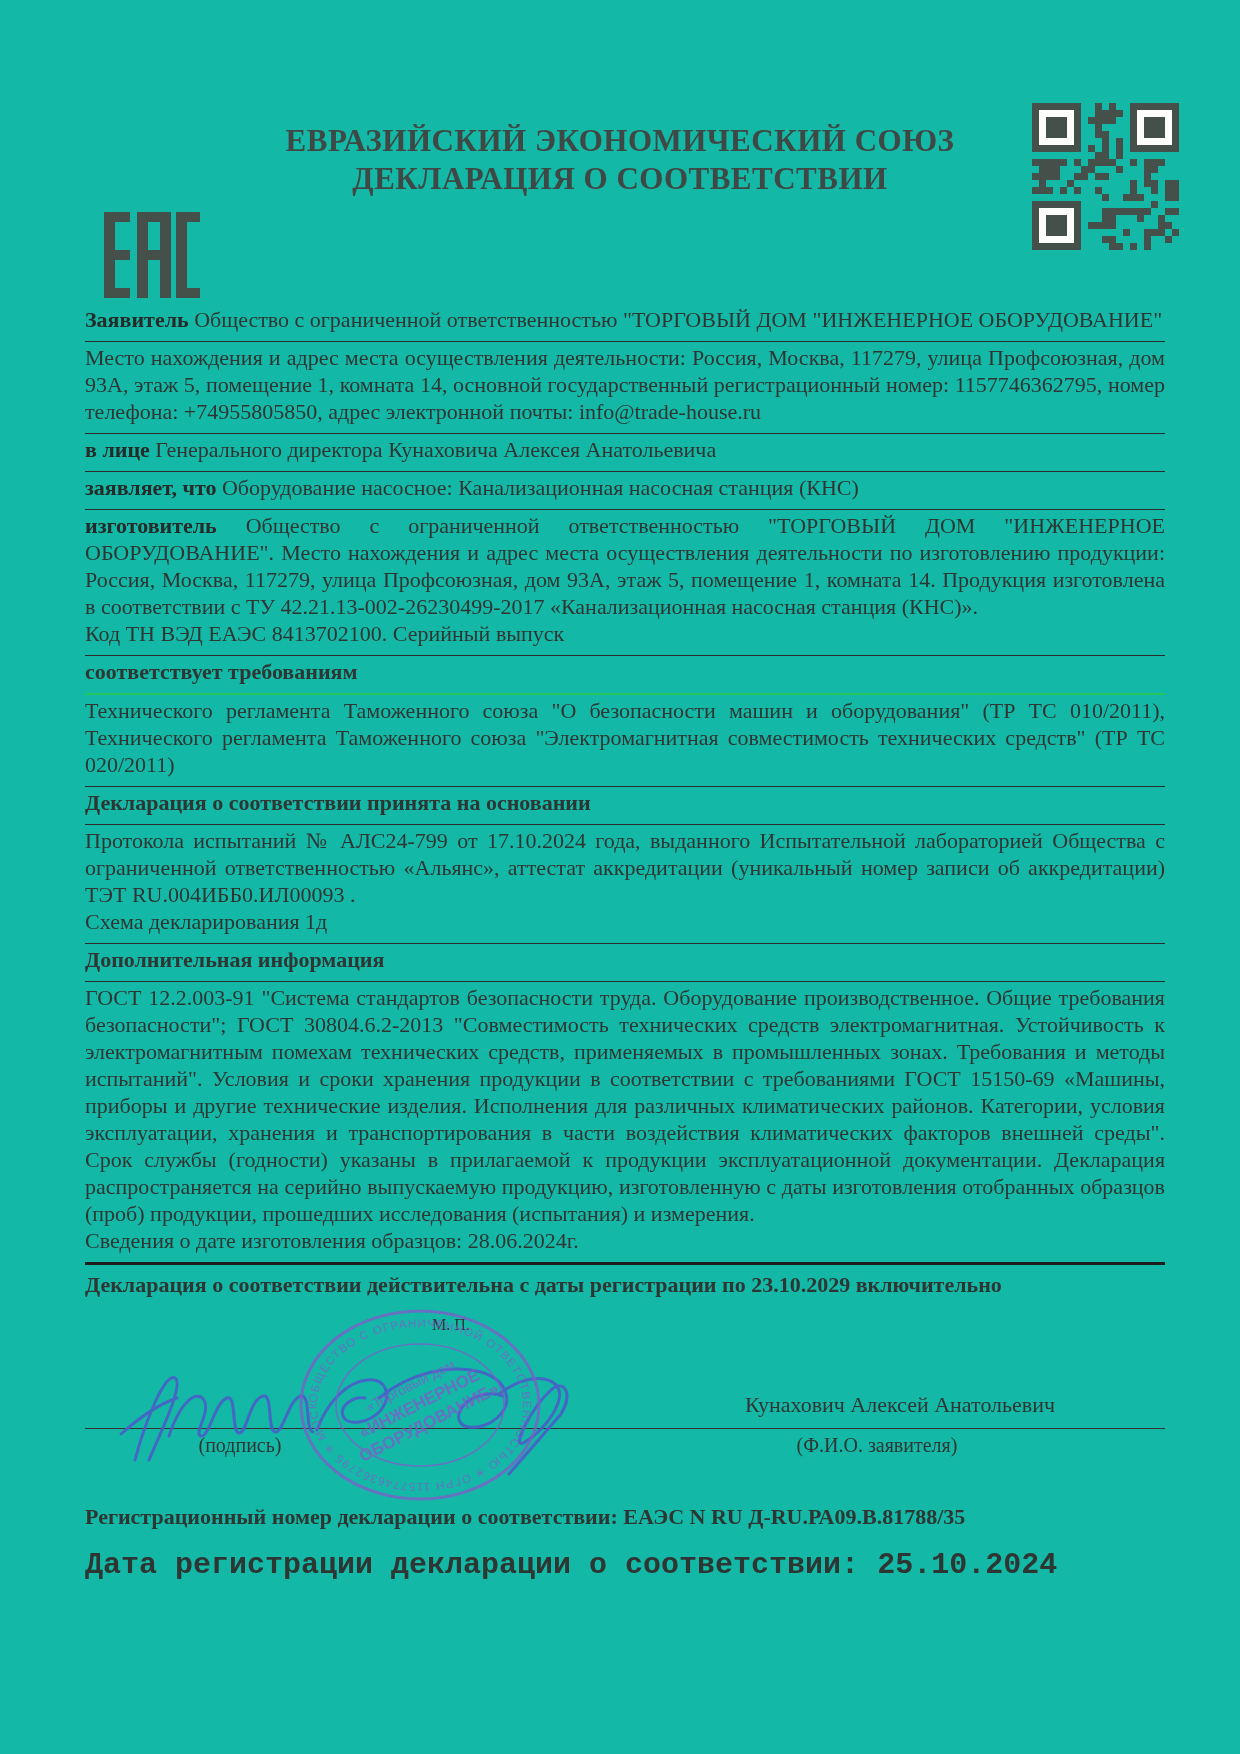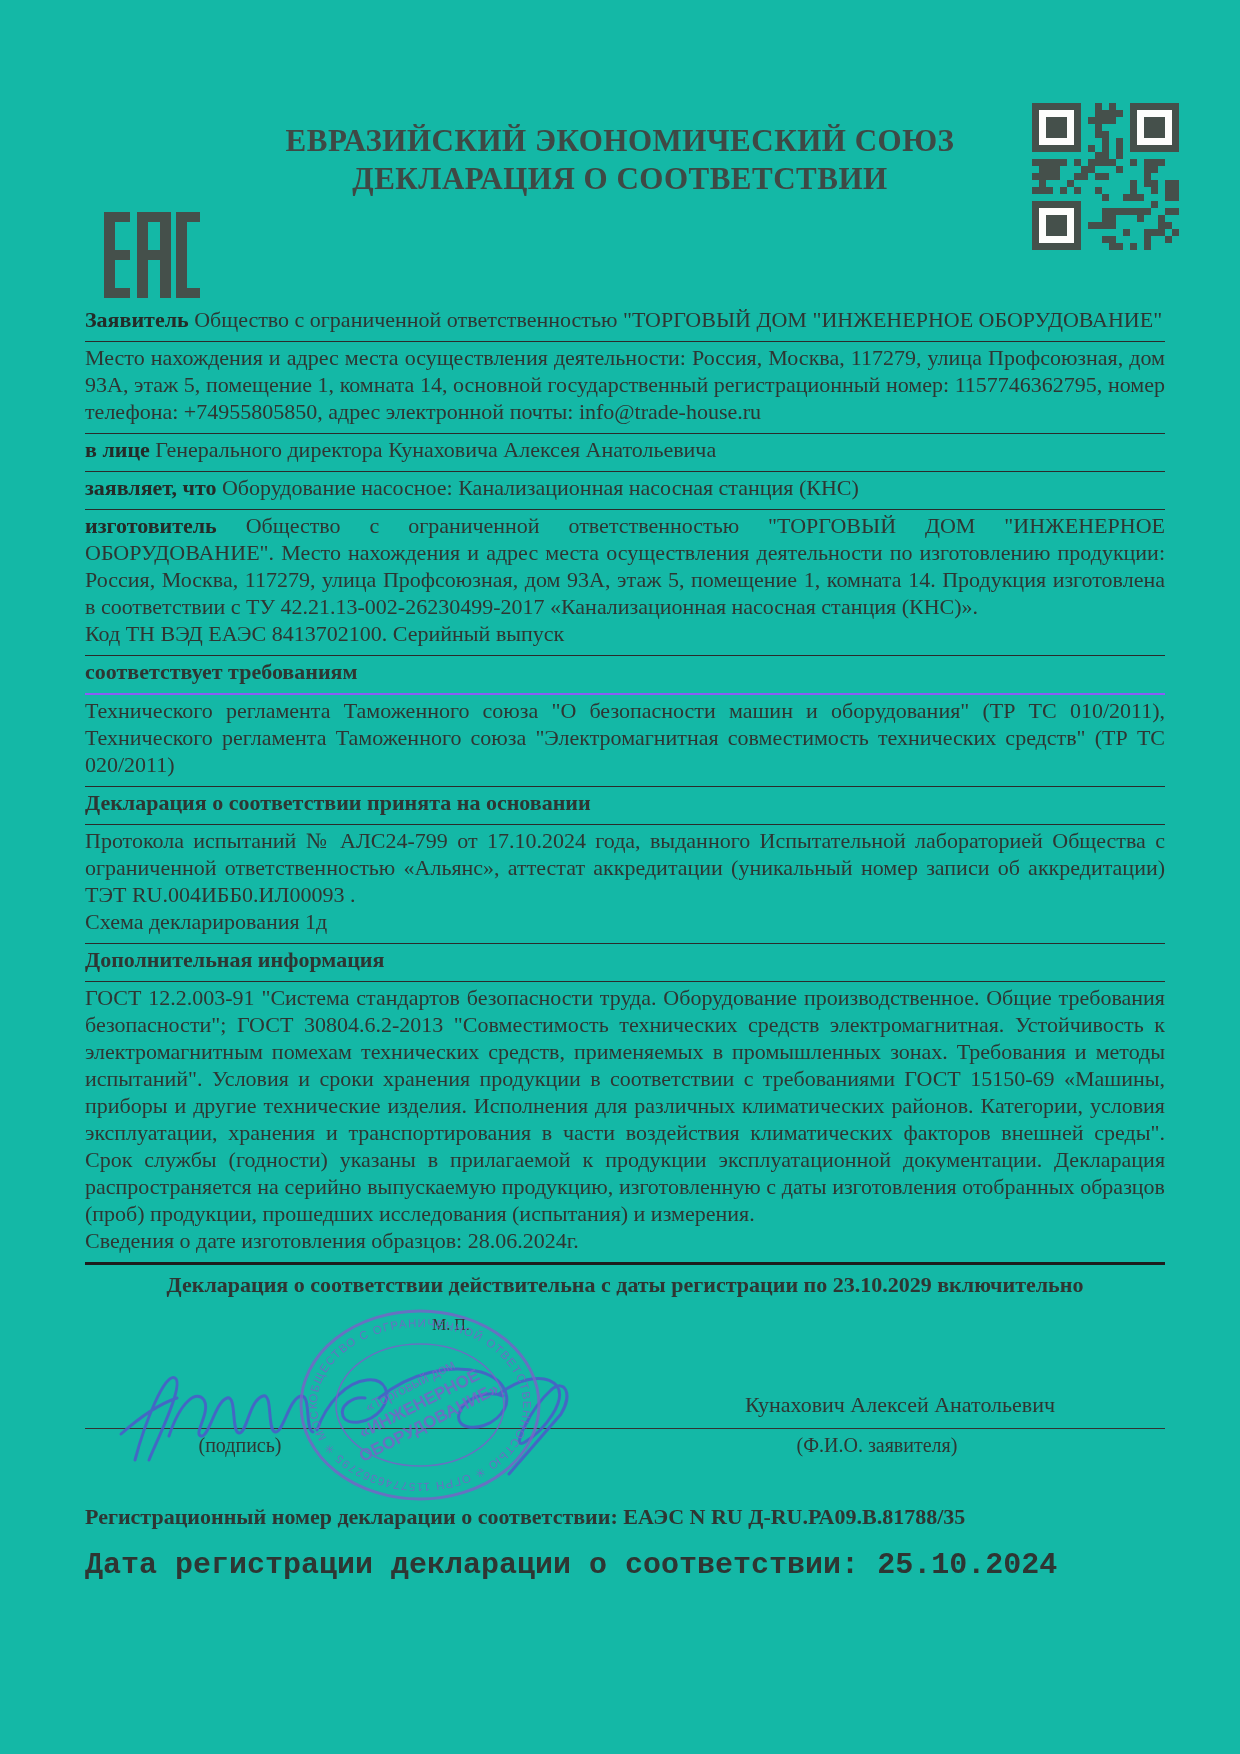--- a/index.html
+++ b/index.html
@@ -10,27 +10,27 @@
     color:#2e3633;
   }
   
   .doc-title{position:absolute;left:170px;top:122px;width:900px;text-align:center;
     font-weight:bold;font-size:31px;line-height:38px;color:#3e4945;letter-spacing:.5px;}
   .eac{position:absolute;left:104px;top:212px;}
   .qr{position:absolute;left:1032px;top:103px;}
   
   .body{position:absolute;left:85px;top:304px;width:1080px;font-size:22px;line-height:27px;}
   .row{padding:2px 0 8px 0;border-bottom:1px solid #2b2b2b;}
-  .row.thick{border-bottom:2px solid #8b5cf6;}
+  .row.thick{border-bottom:2px solid #22c55e;}
   .row.xthick{border-bottom:3px solid #1d1d1d;}
   .row p{margin:0;text-align:justify;}
   .row .line{text-align:left;}
   b.lbl{color:#242b28;}
   .sect{font-weight:bold;}
-  .validity{margin:6px 0 0 0;font-weight:bold;text-align:center;}
+  .validity{margin:6px 0 0 0;font-weight:bold;text-align:left;}
   
   .sig-name{position:absolute;left:640px;top:1392px;width:520px;text-align:center;font-size:22px;font-family:Liberation Serif, serif;}
   .sig-mp{position:absolute;left:432px;top:1316px;font-size:16px;}
   .sig-rule{position:absolute;left:85px;top:1428px;width:1080px;border-top:1.5px solid #333;}
   .cap-sign{position:absolute;left:150px;top:1434px;width:180px;text-align:center;font-size:20px;}
   .cap-fio{position:absolute;left:617px;top:1434px;width:520px;text-align:center;font-size:20px;}
   .signature-svg{position:absolute;left:95px;top:1338px;pointer-events:none;}
   .stamp-svg{position:absolute;left:296px;top:1306px;opacity:.8;pointer-events:none;}
   .reg-number{position:absolute;left:85px;top:1504px;width:1080px;font-weight:bold;font-size:22px;}
   .reg-date{position:absolute;left:85px;top:1548px;width:1080px;font-weight:bold;font-size:30px;font-family:Liberation Mono, monospace;}

